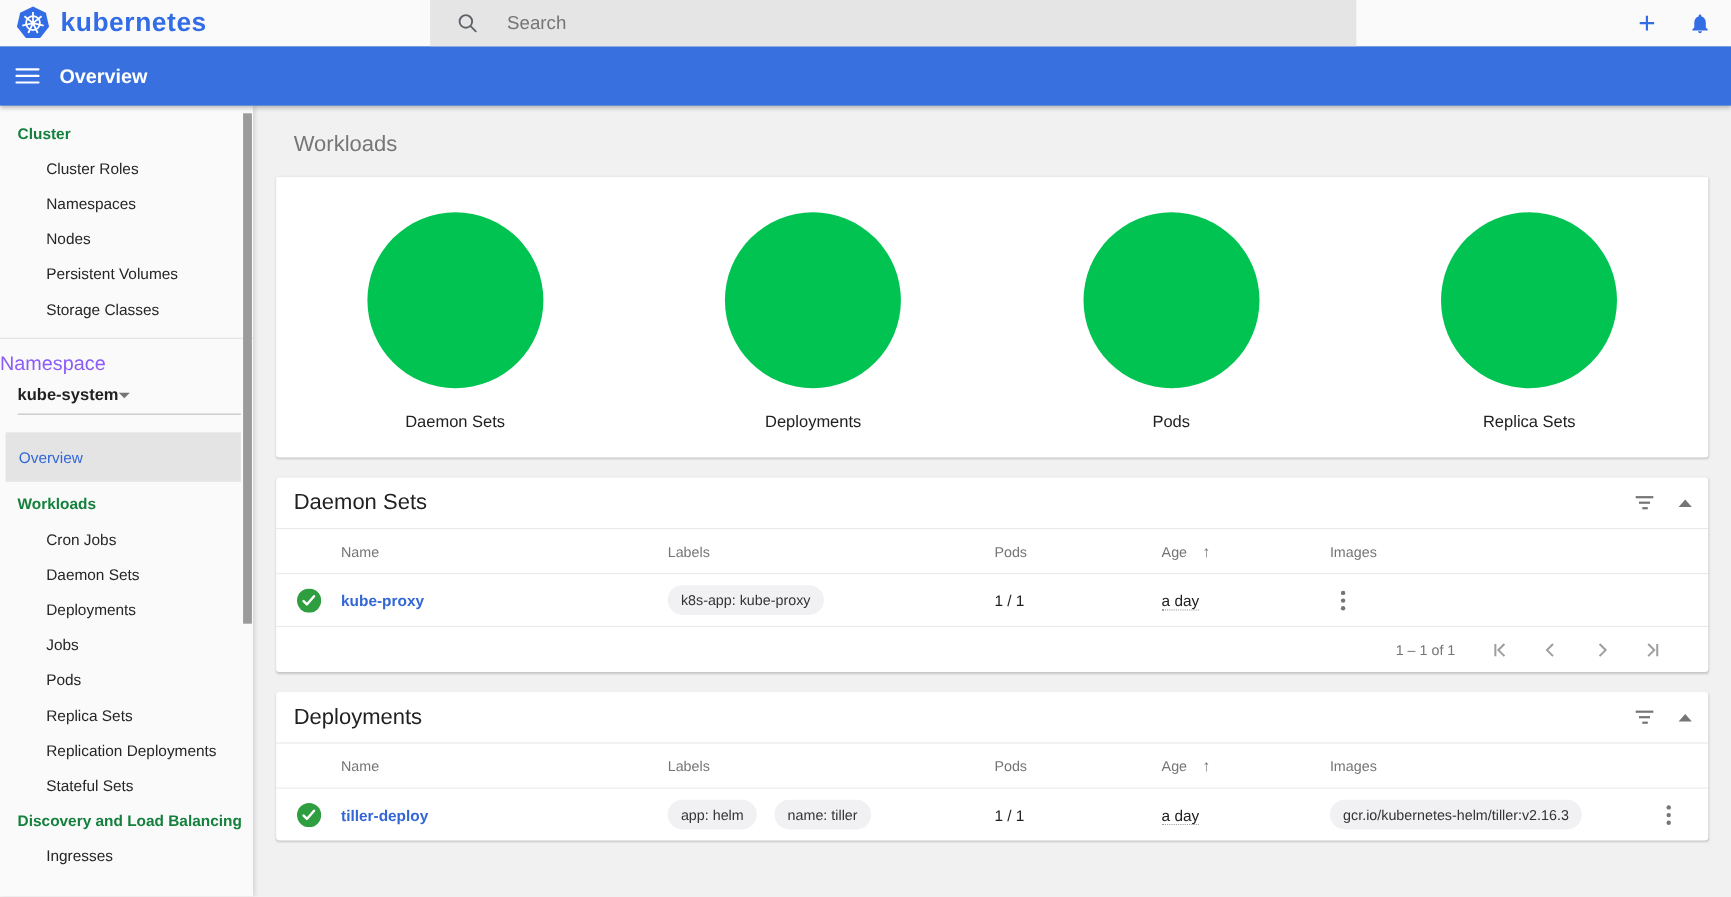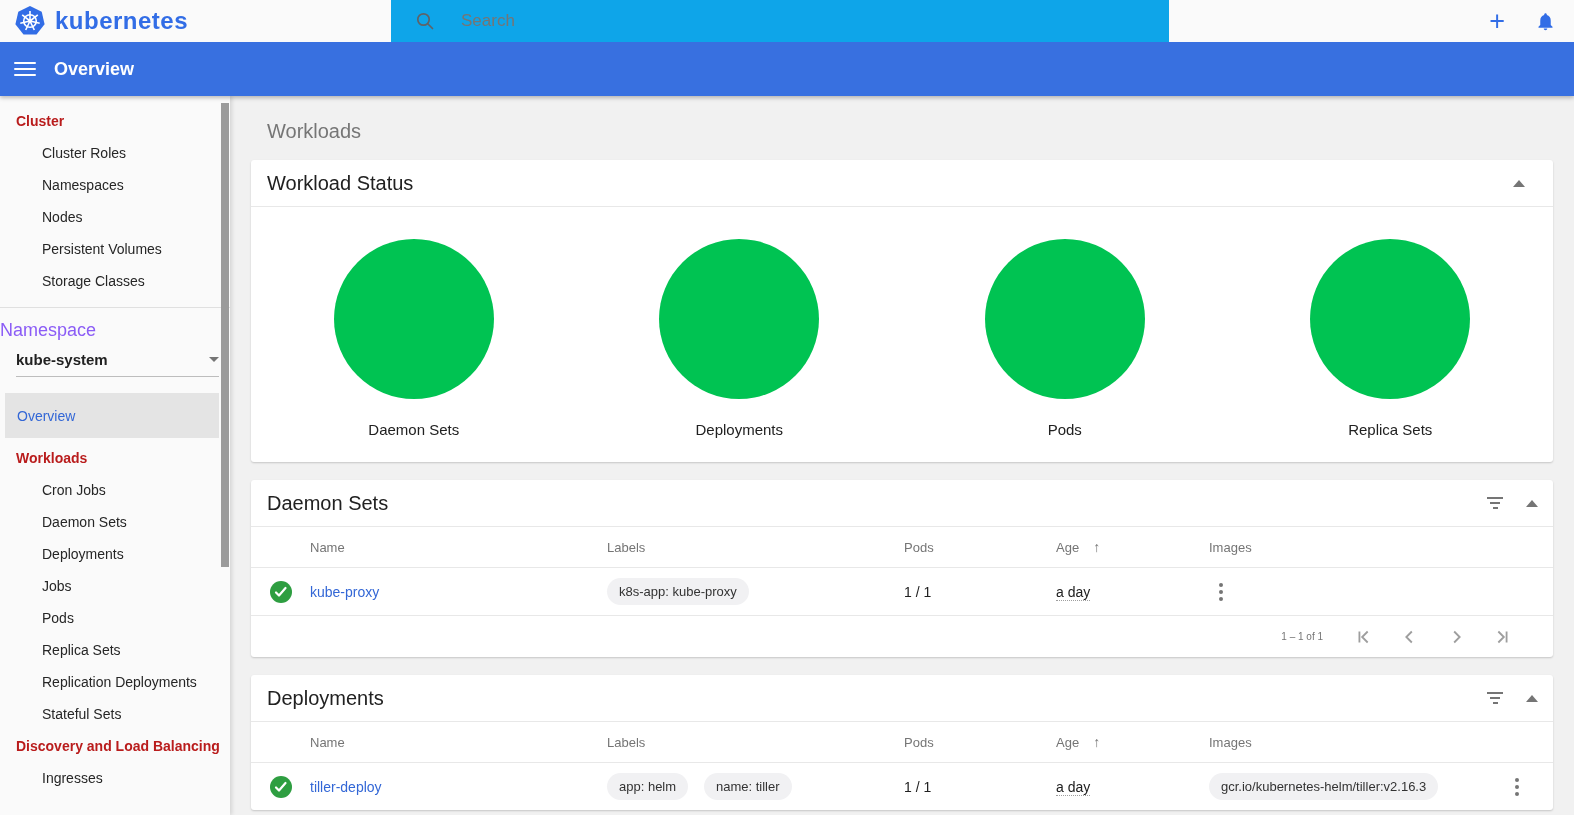--- a/index.html
+++ b/index.html
@@ -5,43 +5,43 @@
   * { margin:0; padding:0; box-sizing:border-box; }
   html,body { width:1574px; height:815px; }
   body { font-family:"Liberation Sans", sans-serif; background:#f1f1f1; overflow:hidden; }
   .app { width:1574px; height:815px; display:flex; flex-direction:column; overflow:hidden; }
 
   
   .header { height:42px; background:#fafafa; display:flex; align-items:stretch; flex:none; position:relative; z-index:5; }
   .brand { width:391px; display:flex; align-items:center; padding-left:14px; }
   .brand-logo { width:32px; height:32px; flex:none; }
   .brand-name { margin-left:9px; font-size:24px; font-weight:bold; color:#326de6; letter-spacing:0.5px; }
-  .searchbar { width:778px; background:#0ea5e9; display:flex; align-items:center; padding:0 16px 0 24px; }
+  .searchbar { width:842px; background:#e5e5e5; display:flex; align-items:center; padding:0 16px 0 24px; }
   .searchbar input { border:none; outline:none; background:transparent; font-size:17px; color:#3c4043; margin-left:26px; width:600px; font-family:"Liberation Sans",sans-serif; }
   .searchbar input::placeholder { color:#757575; }
   .header-actions { flex:1; display:flex; align-items:center; justify-content:flex-end; padding-right:18px; gap:30px; }
   .plus-btn { color:#326de6; font-size:27px; font-weight:400; line-height:1; cursor:pointer; }
   .bell-btn { cursor:pointer; display:flex; }
 
   
   .toolbar { height:54px; background:#3870e0; display:flex; align-items:center; padding-left:14px; flex:none; box-shadow:0 2px 4px rgba(0,0,0,0.25); position:relative; z-index:4; }
   .hamburger { width:22px; display:flex; flex-direction:column; gap:4px; cursor:pointer; padding:6px 0; }
   .hamburger span { display:block; height:2px; background:#fff; border-radius:1px; }
   .toolbar-title { color:#fff; font-size:18px; font-weight:bold; margin-left:18px; }
 
   
   .body { flex:1; display:flex; min-height:0; }
 
   
   .sidebar { width:230px; flex:none; background:#fafafa; position:relative; box-shadow:2px 0 4px rgba(0,0,0,0.12); z-index:2; padding-top:9px; overflow:hidden; }
-  .nav-header { height:32px; line-height:32px; padding-left:16px; font-size:14px; font-weight:bold; color:#b91c1c; }
+  .nav-header { height:32px; line-height:32px; padding-left:16px; font-size:14px; font-weight:bold; color:#15803d; }
   .nav-item { height:32px; line-height:32px; padding-left:42px; font-size:14px; color:#262626; cursor:pointer; white-space:nowrap; }
   .nav-divider { border:none; border-top:1px solid #e0e0e0; margin:10px 0 12px 0; }
   .ns-label { padding-left:0; font-size:18px; color:#8b5cf6; margin-bottom:10px; }
-  .ns-select { margin:0 11px 0 16px; padding-bottom:8px; border-bottom:1px solid #bdbdbd; display:flex; align-items:center; justify-content:space-between; cursor:pointer; }
+  .ns-select { margin:0 11px 0 16px; padding-bottom:8px; border-bottom:1px solid #bdbdbd; display:flex; align-items:center; cursor:pointer; }
   .ns-value { font-size:15px; font-weight:bold; color:#212121; }
   .caret-down { width:0; height:0; border-left:5px solid transparent; border-right:5px solid transparent; border-top:5px solid #757575; }
   .nav-selected { margin:16px 11px 4px 5px; height:45px; display:flex; align-items:center; padding-left:12px; background:#e4e4e4; cursor:pointer; }
   .nav-selected span { color:#3367d6; font-size:14px; }
   .sb-scrollbar { position:absolute; top:7px; right:1px; width:8px; height:464px; background:#9b9b9b; border-radius:0; }
 
   
   .main { flex:1; background:#f1f1f1; padding:22px 21px 0 21px; overflow:hidden; }
   .page-title { font-size:20px; color:#767676; margin:2px 0 17px 16px; }
 
@@ -60,29 +60,29 @@
   .chart-col { flex:1; display:flex; flex-direction:column; align-items:center; }
   .donut { width:160px; height:160px; border-radius:50%; background:#00c352; }
   .chart-label { margin-top:22px; font-size:15px; color:#212121; }
 
   
   .tgrid { display:grid; grid-template-columns:59px 297px 297px 152px 153px 1fr 48px; align-items:center; }
   .thead { height:40px; font-size:13px; color:#757575; }
   .thead > div { padding-right:0; }
   .trow { height:48px; border-top:1px solid #e8e8e8; font-size:14px; color:#212121; }
   .cell-status { display:flex; justify-content:center; }
-  .link { color:#3367d6; cursor:pointer; text-decoration:none; font-size:14px; }
+  .link { color:#3367d6; cursor:pointer; text-decoration:none; font-size:14px;font-weight:bold; }
   .chip { display:inline-block; background:#f1f1f3; border-radius:15px; padding:6px 12px; font-size:13px; color:#333; margin-right:12px; white-space:nowrap;text-align:center; }
   .age { border-bottom:1px dotted #9e9e9e; cursor:default; }
   .sort-arrow { color:#757575; font-size:14px; margin-left:14px; cursor:pointer; }
   .kebab { display:flex; flex-direction:column; gap:3px; align-items:center; cursor:pointer; width:24px; padding:4px 0; }
   .kebab i { width:4px; height:4px; border-radius:50%; background:#757575; }
 
   .tfoot { height:42px; border-top:1px solid #e8e8e8; display:flex; align-items:center; justify-content:flex-end; padding-right:28px; }
-  .page-range { font-size:10px; color:#757575; margin-right:18px; }
+  .page-range { font-size:13px; color:#757575; margin-right:18px; }
   .pg-btn { width:46px; display:flex; justify-content:center; cursor:default; }
 </style>
 </head>
 <body>
 
 <div class="app">
 
   <div class="header">
     <div class="brand">
       <svg class="brand-logo" viewBox="0 0 32 32">
@@ -156,26 +156,20 @@
       <div class="nav-item">Stateful Sets</div>
       <div class="nav-header">Discovery and Load Balancing</div>
       <div class="nav-item">Ingresses</div>
       <div class="sb-scrollbar"></div>
     </nav>
 
     <main class="main">
       <div class="page-title">Workloads</div>
 
       <section class="card">
-        <div class="card-header">
-          <span class="card-title">Workload Status</span>
-          <span class="hdr-icon">
-              <i class="tri-up" style="margin-left:0"></i>
-            </span>
-        </div>
         <hr class="card-divider">
         <div class="charts-row">
           <div class="chart-col">
             <div class="donut"></div>
             <div class="chart-label">Daemon Sets</div>
           </div>
           <div class="chart-col">
             <div class="donut"></div>
             <div class="chart-label">Deployments</div>
           </div>

